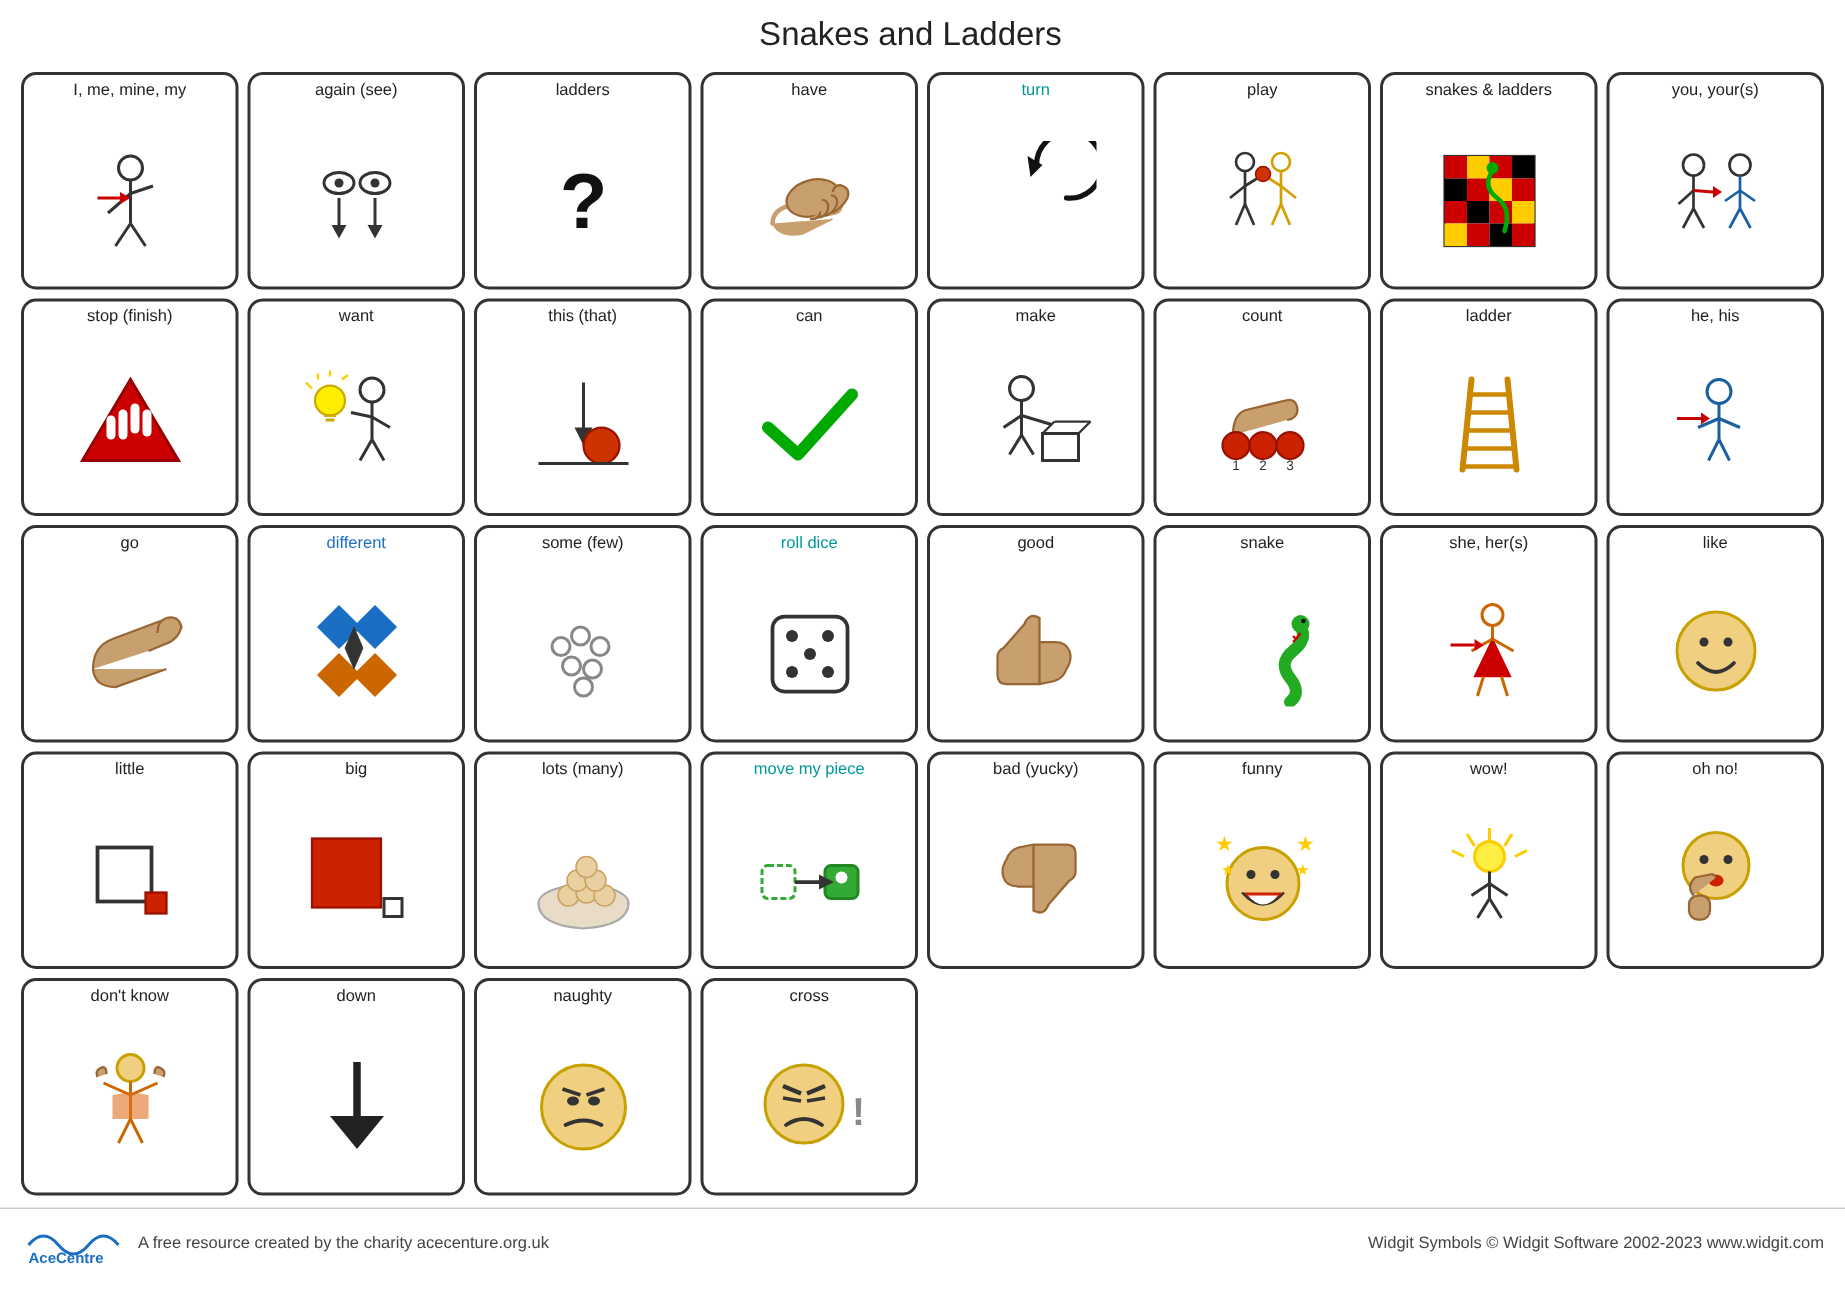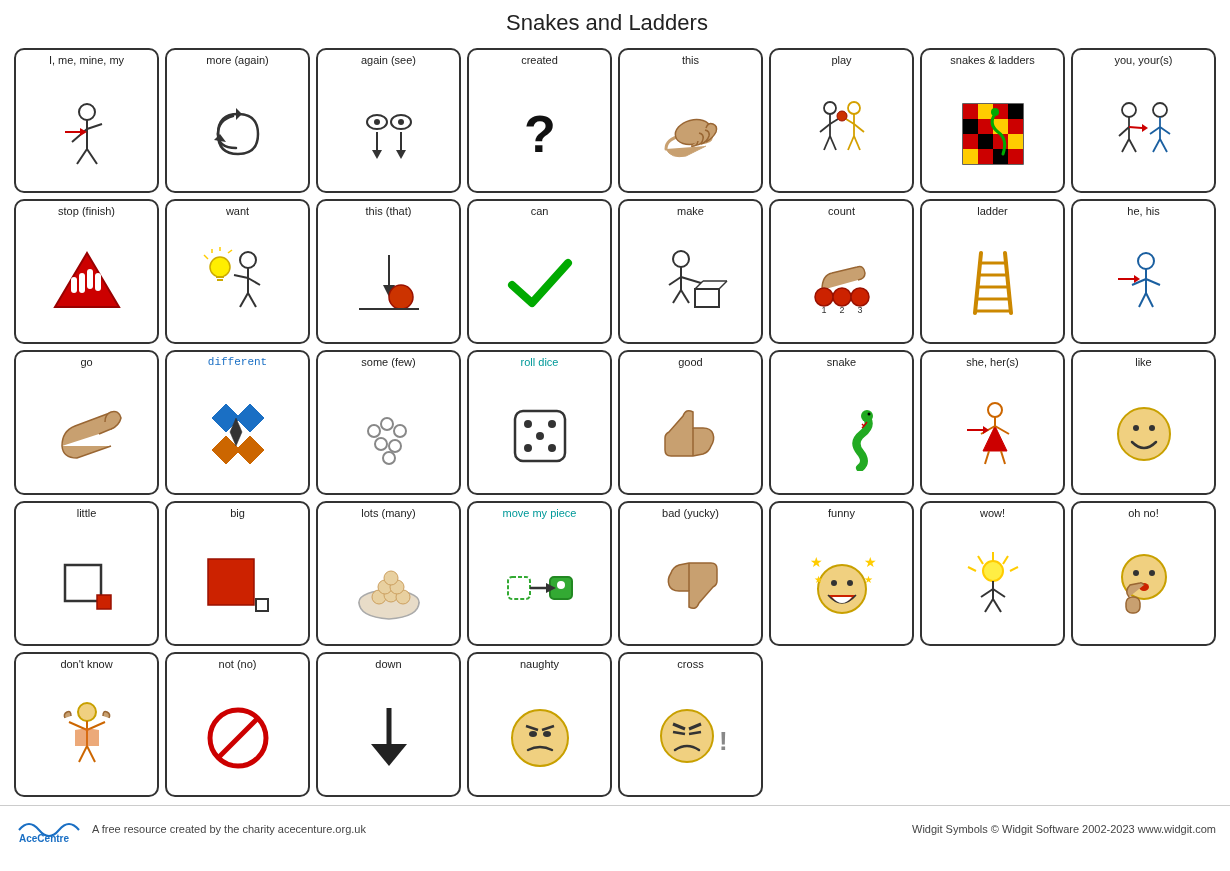--- a/index.html
+++ b/index.html
@@ -36,21 +36,21 @@
       overflow: hidden;
     }
     .card-label {
       font-size: 11px;
       text-align: center;
       color: #222;
       line-height: 1.2;
       min-height: 22px;
       max-height: 28px;
     }
-    .card-label.blue { color: #1a6fc4; font-family: Liberation Mono, monospace; }
+    .card-label.blue { color: #1a6fc4; }
     .card-label.teal { color: #009999; }
     .card-icon {
       flex: 1;
       display: flex;
       align-items: center;
       justify-content: center;
       width: 100%;
     }
     .card-icon svg {
       max-width: 80px;
@@ -90,78 +90,75 @@
         <line x1="40" y1="35" x2="55" y2="30" stroke="#333" stroke-width="2"></line>
         <line x1="40" y1="55" x2="30" y2="70" stroke="#333" stroke-width="2"></line>
         <line x1="40" y1="55" x2="50" y2="70" stroke="#333" stroke-width="2"></line>
 
         <line x1="18" y1="38" x2="33" y2="38" stroke="#cc0000" stroke-width="2"></line>
         <polygon points="33,34 33,42 40,38" fill="#cc0000"></polygon>
       </svg>
     </div>
   </div>
 
-  <div class="card">
-    <div class="card-label">more (again)</div>
-    <div class="card-icon">
-      <svg viewBox="0 0 80 75" xmlns="http://www.w3.org/2000/svg">
-
-        <path d="M40 20 Q60 20 60 40 Q60 60 40 60 Q20 60 20 40" fill="none" stroke="#333" stroke-width="2.5" stroke-linecap="round"></path>
-        <path d="M20 40 Q20 20 40 20" fill="none" stroke="#333" stroke-width="2.5" stroke-linecap="round"></path>
-        <polygon points="38,14 44,20 38,26" fill="#333"></polygon>
-        <path d="M38 54 Q20 54 20 40 Q20 26 35 22" fill="none" stroke="#333" stroke-width="2.5" stroke-linecap="round"></path>
-        <polygon points="16,46 22,40 28,48" fill="#333"></polygon>
-      </svg>
-    </div>
-  </div>
 
   <div class="card">
     <div class="card-label">again (see)</div>
     <div class="card-icon">
       <svg viewBox="0 0 80 75" xmlns="http://www.w3.org/2000/svg">
 
         <ellipse cx="28" cy="28" rx="10" ry="7" fill="none" stroke="#333" stroke-width="2"></ellipse>
         <circle cx="28" cy="28" r="3" fill="#333"></circle>
         <ellipse cx="52" cy="28" rx="10" ry="7" fill="none" stroke="#333" stroke-width="2"></ellipse>
         <circle cx="52" cy="28" r="3" fill="#333"></circle>
 
         <line x1="28" y1="38" x2="28" y2="60" stroke="#333" stroke-width="2"></line>
         <polygon points="23,56 33,56 28,65" fill="#333"></polygon>
         <line x1="52" y1="38" x2="52" y2="60" stroke="#333" stroke-width="2"></line>
         <polygon points="47,56 57,56 52,65" fill="#333"></polygon>
       </svg>
     </div>
   </div>
 
   <div class="card">
-    <div class="card-label">created</div>
+    <div class="card-label">ladders</div>
     <div class="card-icon">
       <svg viewBox="0 0 80 75" xmlns="http://www.w3.org/2000/svg">
         <text x="40" y="58" text-anchor="middle" font-size="52" font-weight="bold" fill="#111">?</text>
       </svg>
     </div>
   </div>
 
   <div class="card">
-    <div class="card-label">this</div>
+    <div class="card-label">have</div>
     <div class="card-icon">
       <svg viewBox="0 0 80 75" xmlns="http://www.w3.org/2000/svg">
 
         <path d="M15 55 Q15 45 30 42 L50 35 Q58 33 60 40 Q62 47 55 48 L45 50" fill="none" stroke="#c8a070" stroke-width="3" stroke-linecap="round"></path>
         <path d="M15 55 Q20 65 35 62 L55 52" fill="#c8a070" stroke="#c8a070" stroke-width="1"></path>
         <ellipse cx="42" cy="38" rx="18" ry="12" fill="#c8a070" stroke="#996633" stroke-width="1.5" transform="rotate(-15,42,38)"></ellipse>
 
         <path d="M55 48 Q62 44 65 38 Q67 32 62 30 Q57 28 55 34" fill="#c8a070" stroke="#996633" stroke-width="1.5"></path>
         <path d="M50 50 Q56 48 58 42 Q59 37 54 36" fill="#c8a070" stroke="#996633" stroke-width="1.5"></path>
         <path d="M45 51 Q51 51 52 45 Q53 40 48 39" fill="#c8a070" stroke="#996633" stroke-width="1.5"></path>
         <path d="M40 52 Q46 53 47 47" fill="#c8a070" stroke="#996633" stroke-width="1.5"></path>
       </svg>
     </div>
   </div>
 
+  <div class="card">
+    <div class="card-label teal">turn</div>
+    <div class="card-icon">
+      <svg viewBox="0 0 80 75" xmlns="http://www.w3.org/2000/svg">
+
+        <path d="M60 38 A22 22 0 1 0 40 16" fill="none" stroke="#111" stroke-width="3.5" stroke-linecap="round"></path>
+        <polygon points="34,10 44,16 36,24" fill="#111"></polygon>
+      </svg>
+    </div>
+  </div>
 
   <div class="card">
     <div class="card-label">play</div>
     <div class="card-icon">
       <svg viewBox="0 0 80 75" xmlns="http://www.w3.org/2000/svg">
 
         <circle cx="28" cy="14" r="6" fill="none" stroke="#333" stroke-width="1.8"></circle>
         <line x1="28" y1="20" x2="28" y2="42" stroke="#333" stroke-width="1.8"></line>
         <line x1="28" y1="30" x2="18" y2="38" stroke="#333" stroke-width="1.8"></line>
         <line x1="28" y1="30" x2="36" y2="25" stroke="#333" stroke-width="1.8"></line>
@@ -626,30 +623,20 @@
         <path d="M18 20 Q16 16 20 14 Q24 12 24 18" fill="#c8a070" stroke="#996633" stroke-width="1.5"></path>
         <path d="M62 20 Q64 16 60 14 Q56 12 56 18" fill="#c8a070" stroke="#996633" stroke-width="1.5"></path>
         <line x1="40" y1="48" x2="32" y2="64" stroke="#cc6600" stroke-width="2"></line>
         <line x1="40" y1="48" x2="48" y2="64" stroke="#cc6600" stroke-width="2"></line>
 
         <path d="M28 32 L40 30 L52 32 L52 48 L28 48 Z" fill="#e07020" opacity="0.6"></path>
       </svg>
     </div>
   </div>
 
-  <div class="card">
-    <div class="card-label">not (no)</div>
-    <div class="card-icon">
-      <svg viewBox="0 0 80 75" xmlns="http://www.w3.org/2000/svg">
-
-        <circle cx="40" cy="40" r="28" fill="none" stroke="#cc0000" stroke-width="5"></circle>
-        <line x1="60" y1="20" x2="20" y2="60" stroke="#cc0000" stroke-width="5"></line>
-      </svg>
-    </div>
-  </div>
 
 
   <div class="card">
     <div class="card-label">down</div>
     <div class="card-icon">
       <svg viewBox="0 0 80 75" xmlns="http://www.w3.org/2000/svg">
 
         <line x1="40" y1="10" x2="40" y2="57" stroke="#222" stroke-width="5"></line>
         <polygon points="22,46 58,46 40,68" fill="#222"></polygon>
       </svg>

